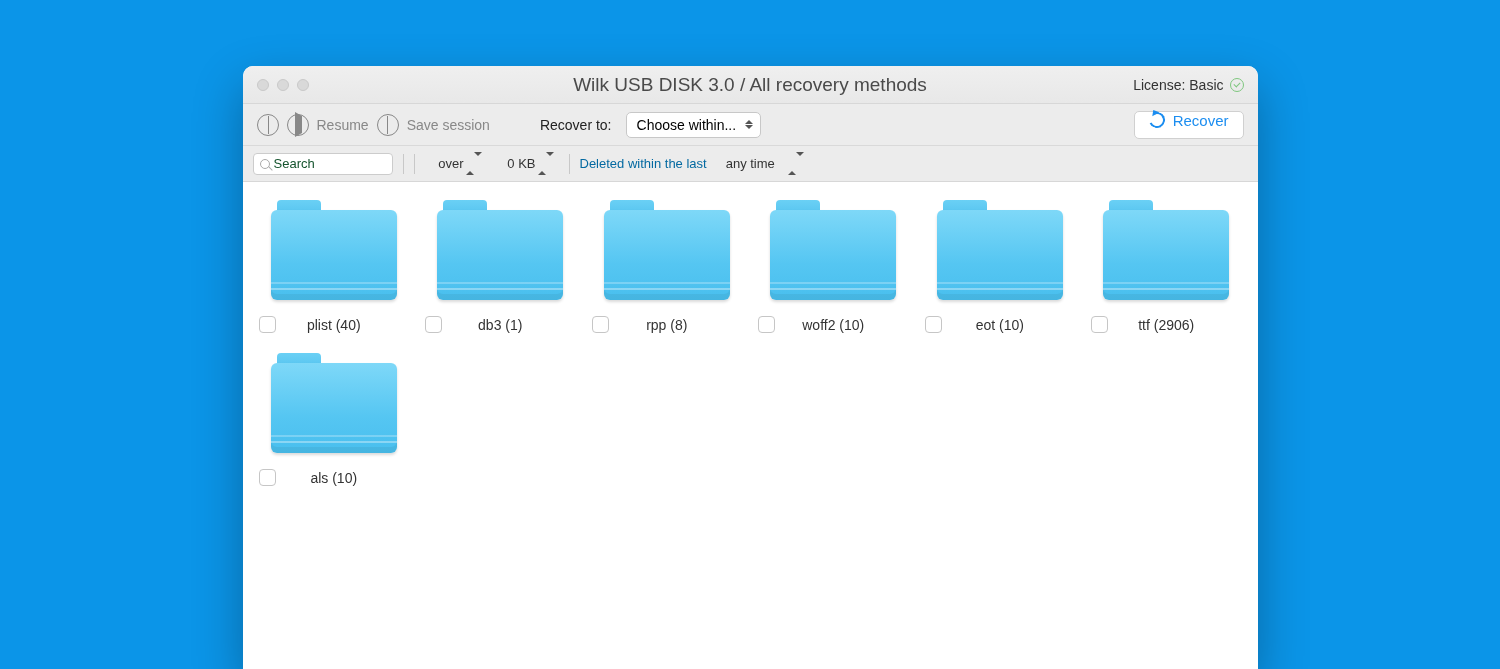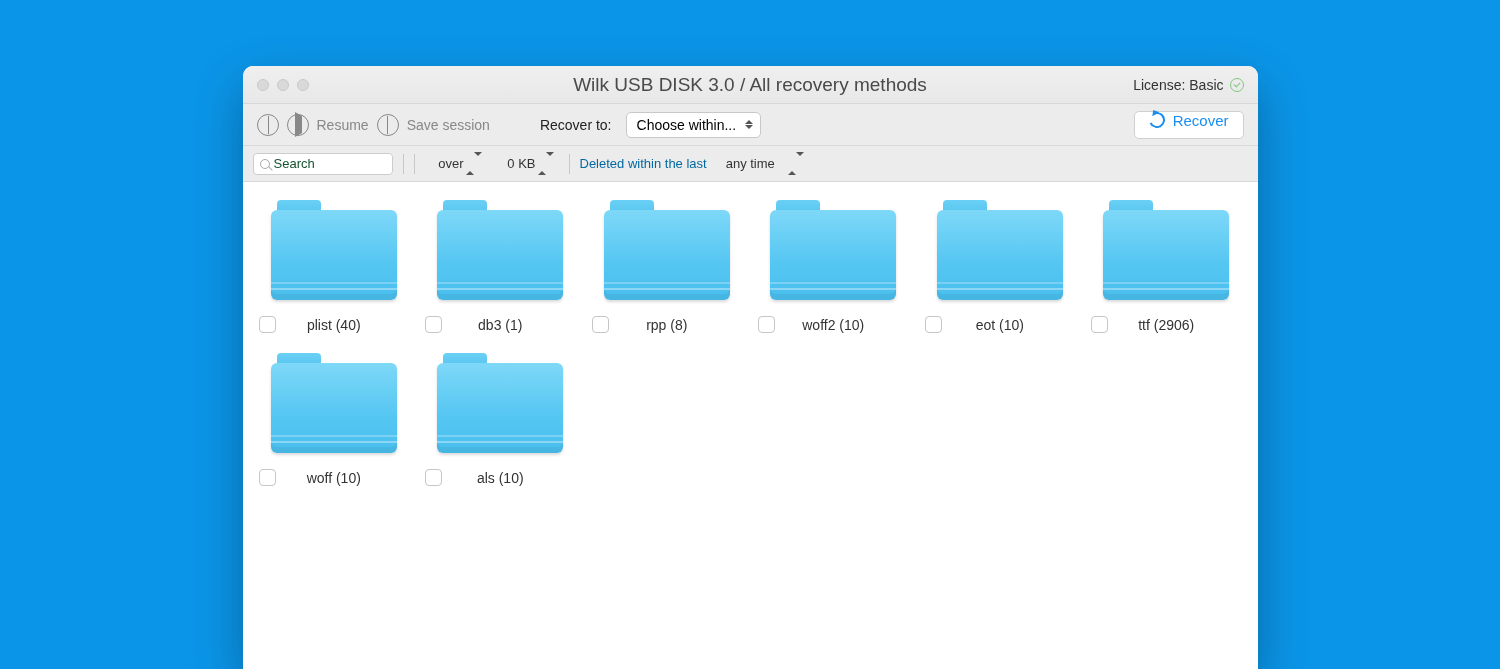--- a/index.html
+++ b/index.html
@@ -254,29 +254,19 @@
             <div class="cap">ttf (2906)</div>
           </div>
         </div>
         <div class="cell">
           <div class="folder-icon">
             <div class="tab"></div>
             <div class="body"></div>
           </div>
           <div class="row-caption">
             <div class="chk"></div>
-            <div class="cap">woff (10)</div>
-          </div>
-        </div>
-        <div class="cell">
-          <div class="folder-icon">
-            <div class="tab"></div>
-            <div class="body"></div>
-          </div>
-          <div class="row-caption">
-            <div class="chk"></div>
             <div class="cap">als (10)</div>
           </div>
         </div>
       </div>
   </div>
 
 </div>
 
 </body></html>

